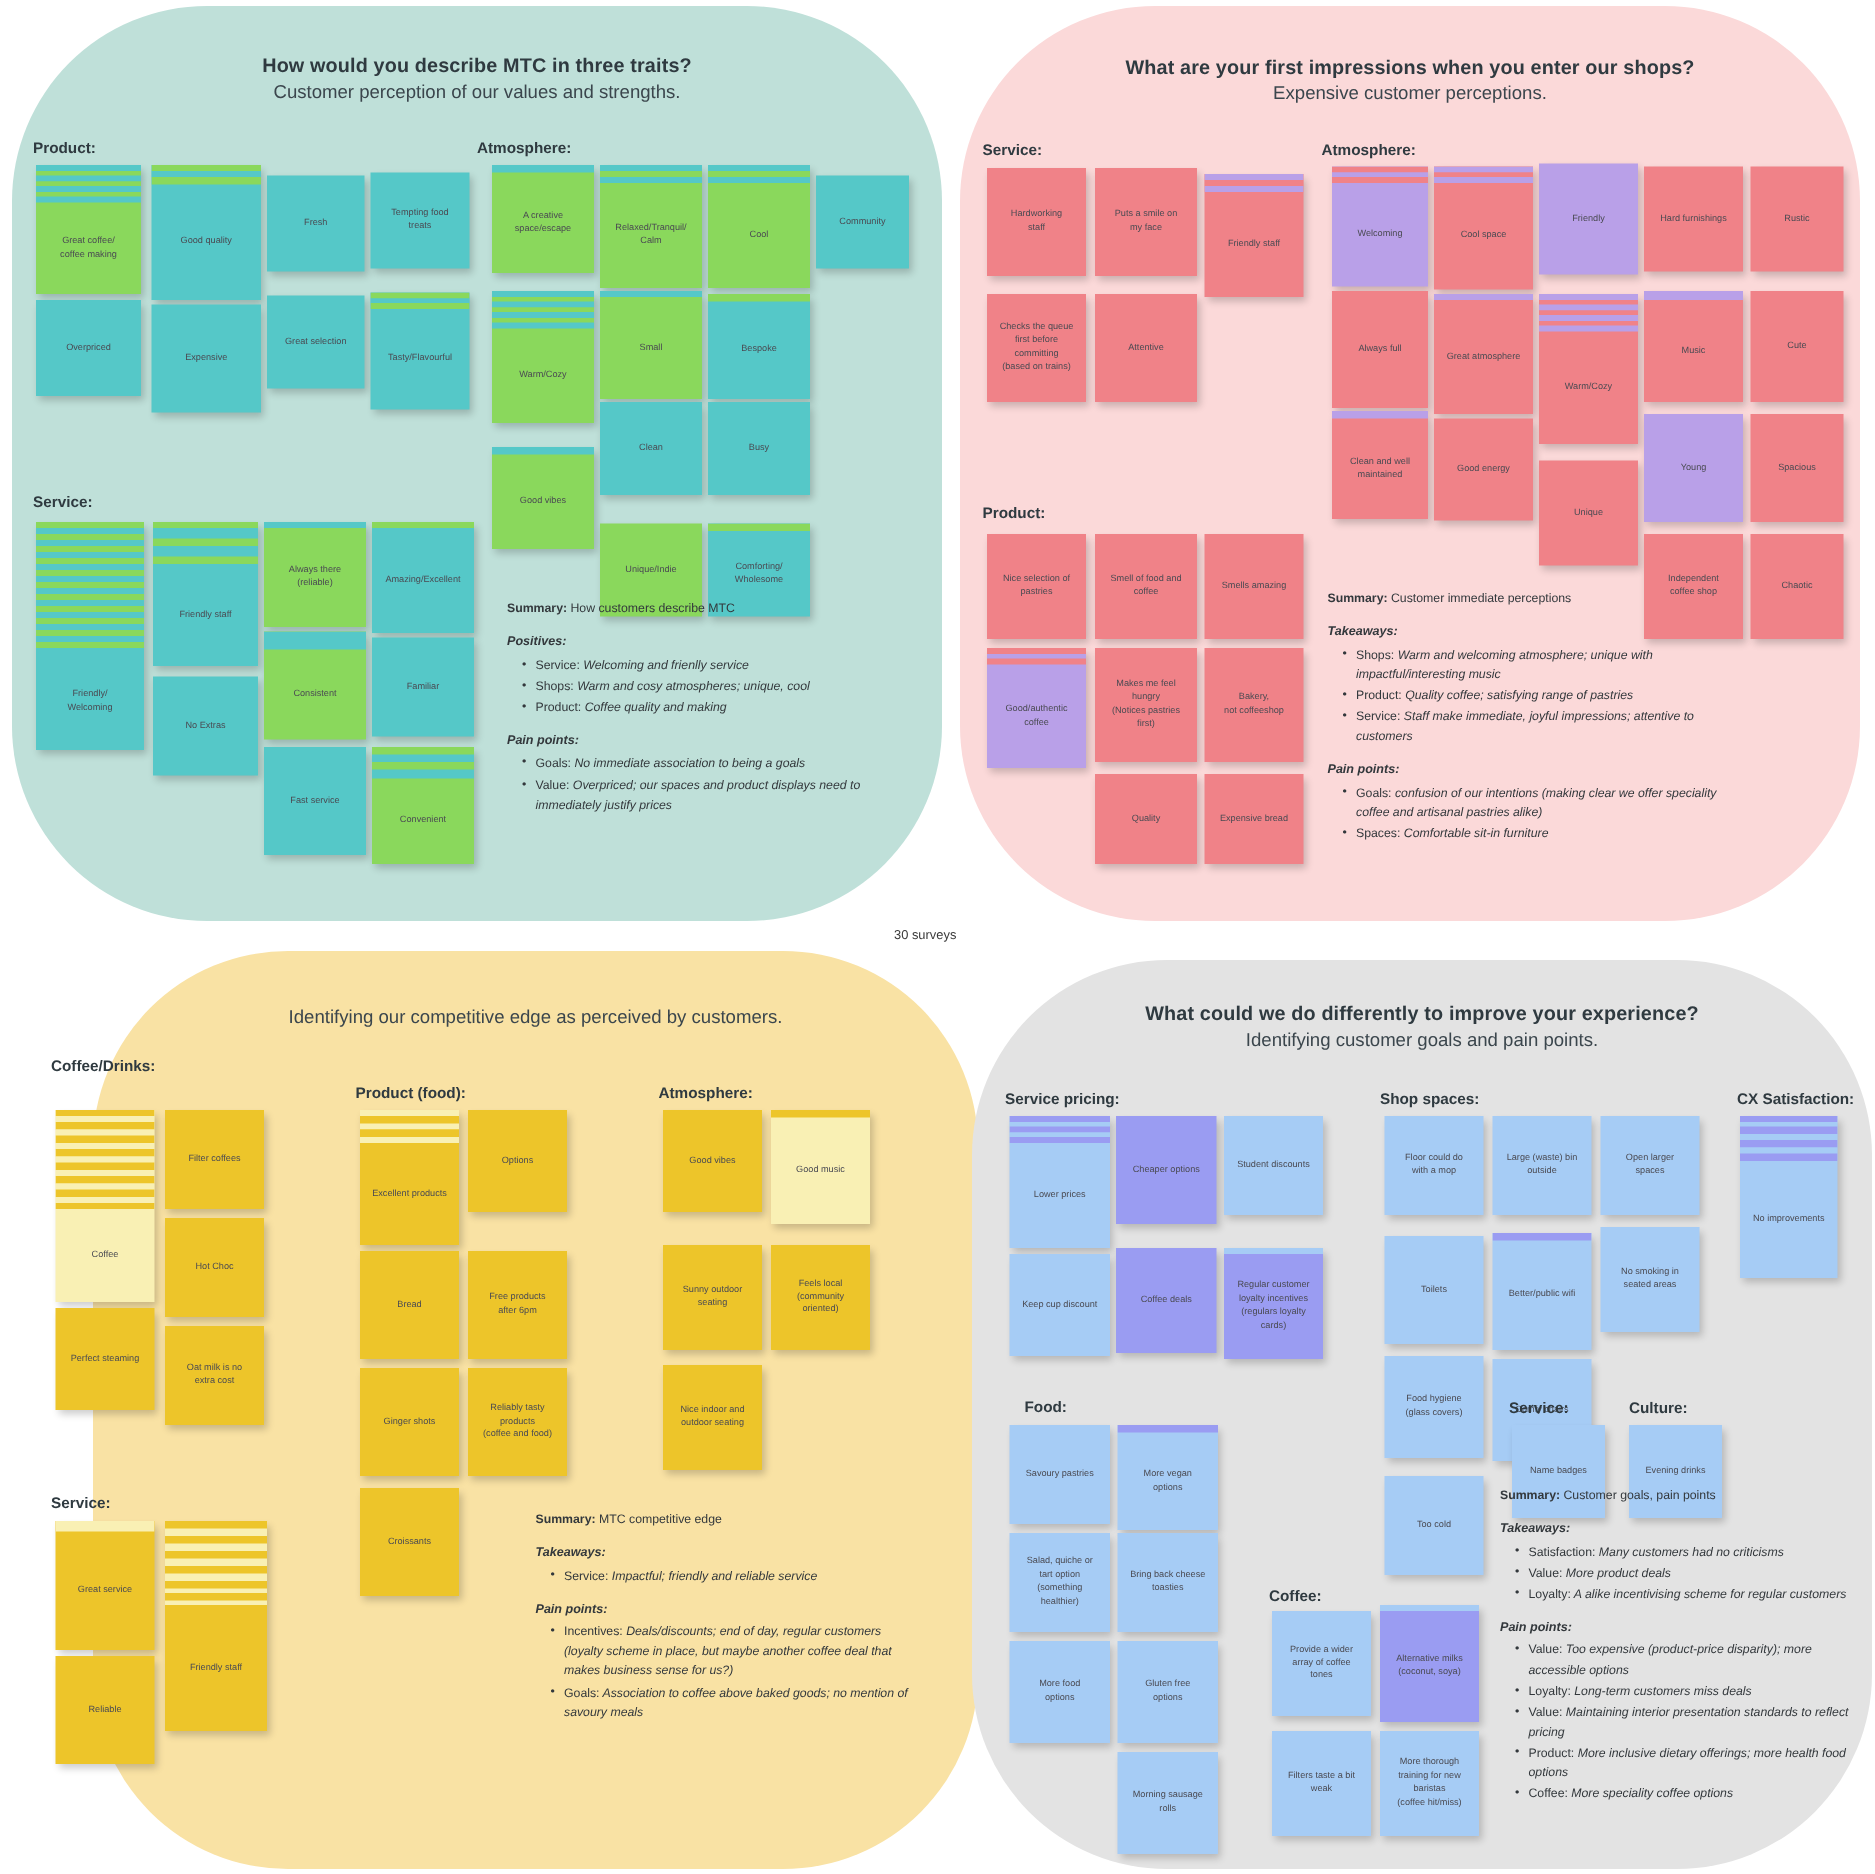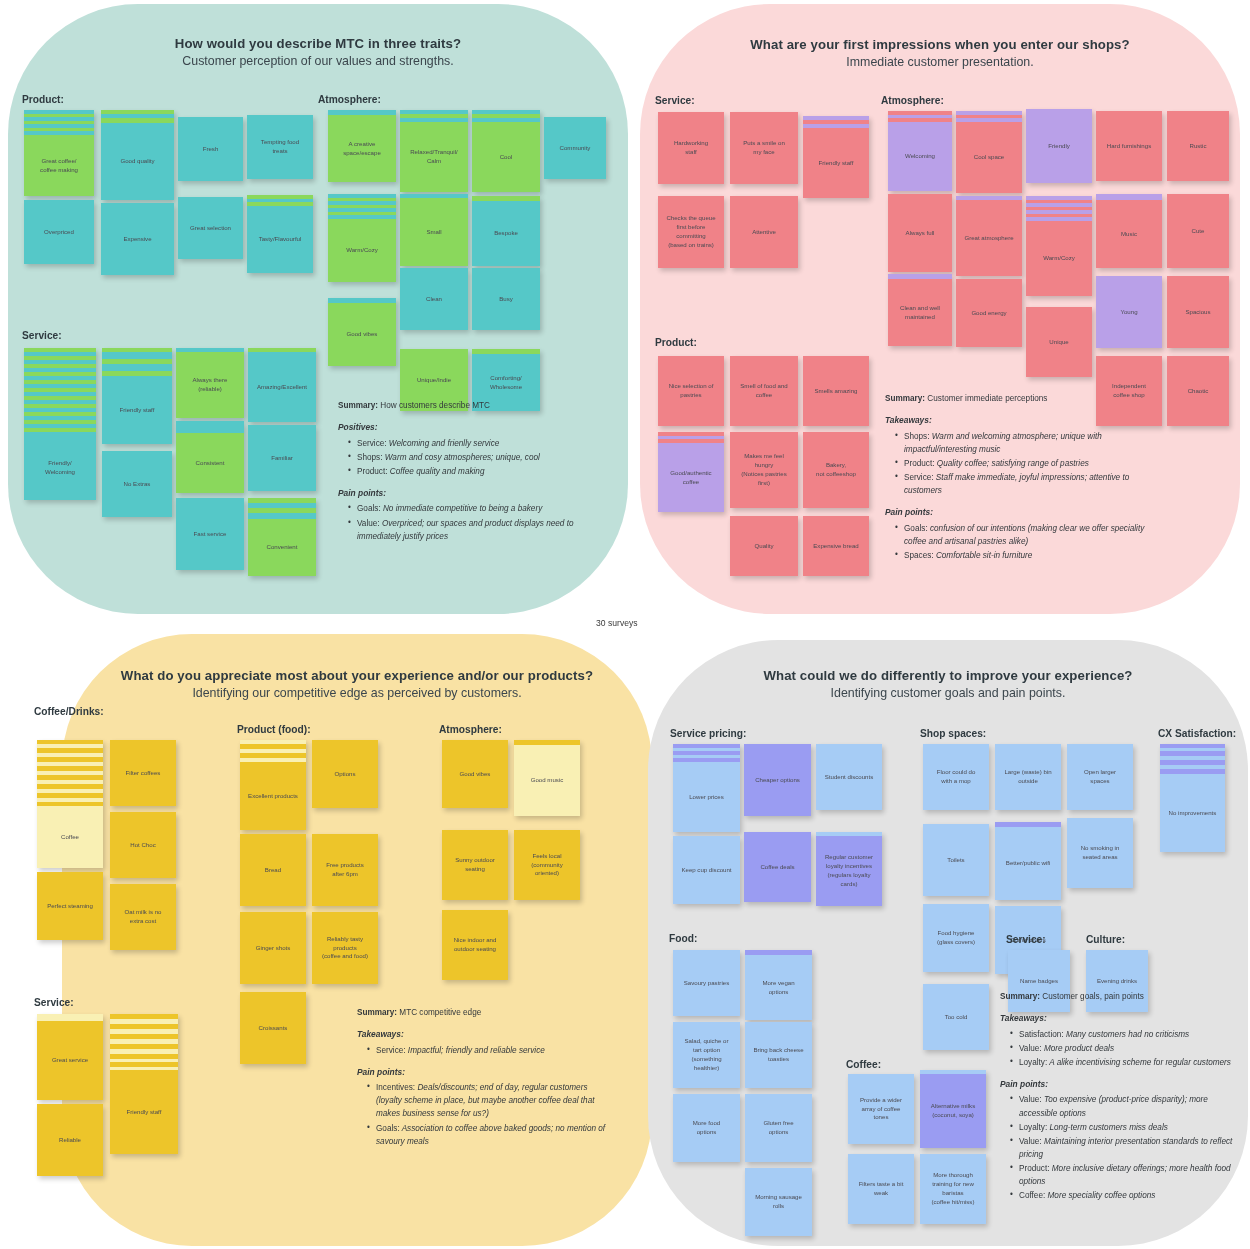--- a/index.html
+++ b/index.html
@@ -317,32 +317,32 @@
     <div class="summary" style="left:330px;top:395px;width:275px;">
       <div class="sm-line"><b>Summary:</b> <span>How customers describe MTC</span></div>
       <span class="hd">Positives:</span>
       <ul>
         <li><span class="lbl">Service:</span> <em>Welcoming and frienlly service</em></li>
         <li><span class="lbl">Shops:</span> <em>Warm and cosy atmospheres; unique, cool</em></li>
         <li><span class="lbl">Product:</span> <em>Coffee quality and making</em></li>
       </ul>
       <span class="hd">Pain points:</span>
       <ul>
-        <li><span class="lbl">Goals:</span> <em>No immediate competitive to being a bakery</em></li>
+        <li><span class="lbl">Goals:</span> <em>No immediate association to being a goals</em></li>
         <li><span class="lbl">Value:</span> <em>Overpriced; our spaces and product displays need to immediately justify prices</em></li>
       </ul>
     </div>
   </div>
 
   <div class="panel" id="panel-pink">
     <div class="panel-bg"></div>
 
     <div class="q-head" style="top:33px;">
       <div class="q-title">What are your first impressions when you enter our shops?</div>
-      <div class="q-sub">Immediate customer presentation.</div>
+      <div class="q-sub">Expensive customer perceptions.</div>
     </div>
 
     <div class="col-label" style="left:15px;top:91px;">Service:</div>
     <div class="col-label" style="left:241px;top:91px;">Atmosphere:</div>
     <div class="col-label" style="left:15px;top:333px;">Product:</div>
 
     <div class="note" style="left:18px;top:108px;width:66px;height:72px;background:#f08288;">
         <span>Hardworking<br>staff</span>
       </div>
     <div class="note" style="left:90px;top:108px;width:68px;height:72px;background:#f08288;">
@@ -510,21 +510,20 @@
       </ul>
     </div>
   </div>
 
   <div id="center-count">30 surveys</div>
 
   <div class="panel" id="panel-yellow">
     <div class="panel-bg"></div>
 
     <div class="q-head" style="top:34px;">
-      <div class="q-title">What do you appreciate most about your experience and/or our products?</div>
       <div class="q-sub">Identifying our competitive edge as perceived by customers.</div>
     </div>
 
     <div class="col-label" style="left:-28px;top:72px;">Coffee/Drinks:</div>
     <div class="col-label" style="left:175px;top:90px;">Product (food):</div>
     <div class="col-label" style="left:377px;top:90px;">Atmosphere:</div>
     <div class="col-label" style="left:-28px;top:363px;">Service:</div>
 
     <div class="stack" style="left:-25px;top:106px;width:66px;height:128px;background:#f9f0b4;">
       <div class="stripes">
@@ -664,21 +663,21 @@
 
   <div class="panel" id="panel-grey">
     <div class="panel-bg"></div>
 
     <div class="q-head" style="top:28px;">
       <div class="q-title">What could we do differently to improve your experience?</div>
       <div class="q-sub">Identifying customer goals and pain points.</div>
     </div>
 
     <div class="col-label" style="left:22px;top:88px;">Service pricing:</div>
-    <div class="col-label" style="left:21px;top:293px;">Food:</div>
+    <div class="col-label" style="left:35px;top:293px;">Food:</div>
     <div class="col-label" style="left:198px;top:419px;">Coffee:</div>
     <div class="col-label" style="left:272px;top:88px;">Shop spaces:</div>
     <div class="col-label" style="left:358px;top:294px;">Service:</div>
     <div class="col-label" style="left:438px;top:294px;">Culture:</div>
     <div class="col-label" style="left:510px;top:88px;">CX Satisfaction:</div>
 
     <div class="stack" style="left:25px;top:104px;width:67px;height:88px;background:#a6ccf5;">
       <div class="stripes">
         <i style="height:4px;background:#9a9cf2;"></i>
           <i style="height:3px;background:#a6ccf5;"></i>

